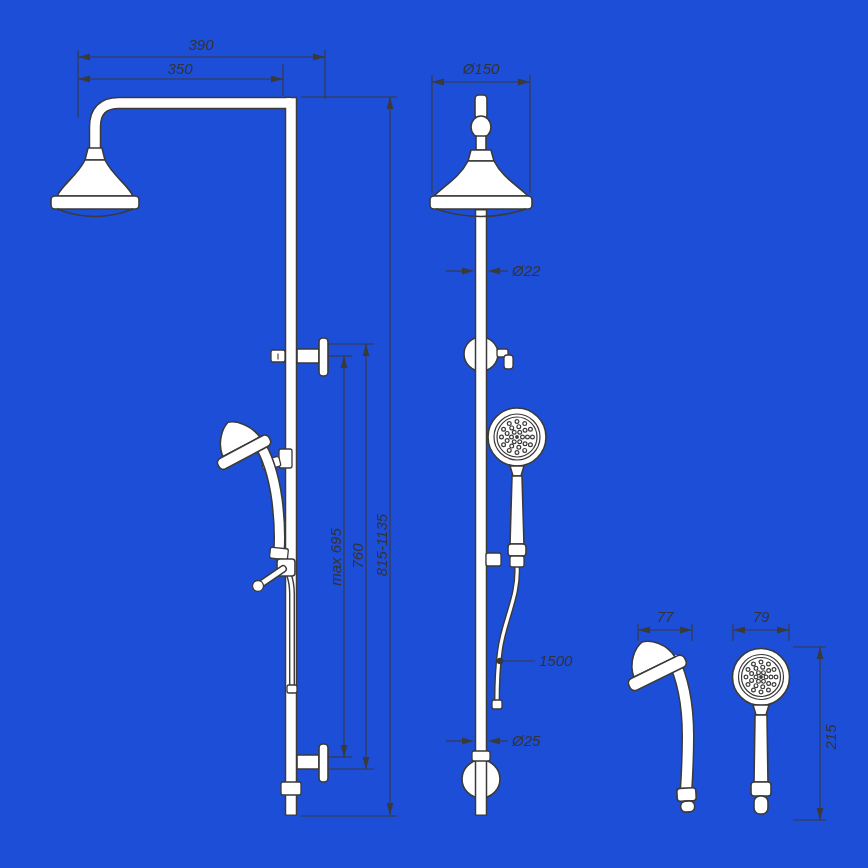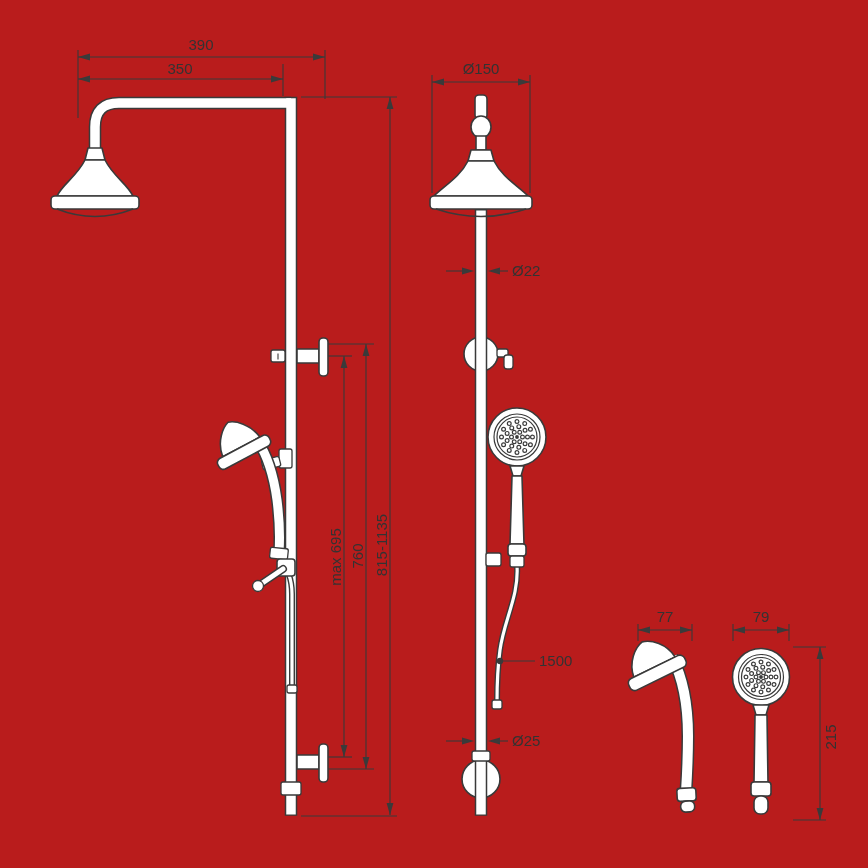--- a/index.html
+++ b/index.html
@@ -1,16 +1,16 @@
 <!DOCTYPE html>
 <html><head>
 <meta charset="utf-8">
 <style>
   html,body{margin:0;padding:0;background:#fff;}
-  .canvas{position:relative;width:868px;height:868px;background:#b91c1c;overflow:hidden;}
+  .canvas{position:relative;width:868px;height:868px;background:#1d4ed8;overflow:hidden;font-style:italic;}
   svg text{font-family:"Liberation Sans",sans-serif;font-size:15px;fill:#333;}
   .outline{fill:#ffffff;stroke:#3a3a3a;stroke-width:1.6;stroke-linejoin:round;}
   .thin{stroke-width:1.3;}
   .dk{stroke:#3a3a3a;fill:none;stroke-linejoin:round;}
   .core{stroke:#ffffff;fill:none;stroke-linejoin:round;}
   .dim{stroke:#3a3a3a;stroke-width:1.1;fill:none;}
   .dimc{fill:none;stroke:#3a3a3a;stroke-width:1.2;}
   .arr{fill:#3a3a3a;stroke:none;}
   .lip{stroke:#3a3a3a;stroke-width:1.6;fill:none;}
 </style>

